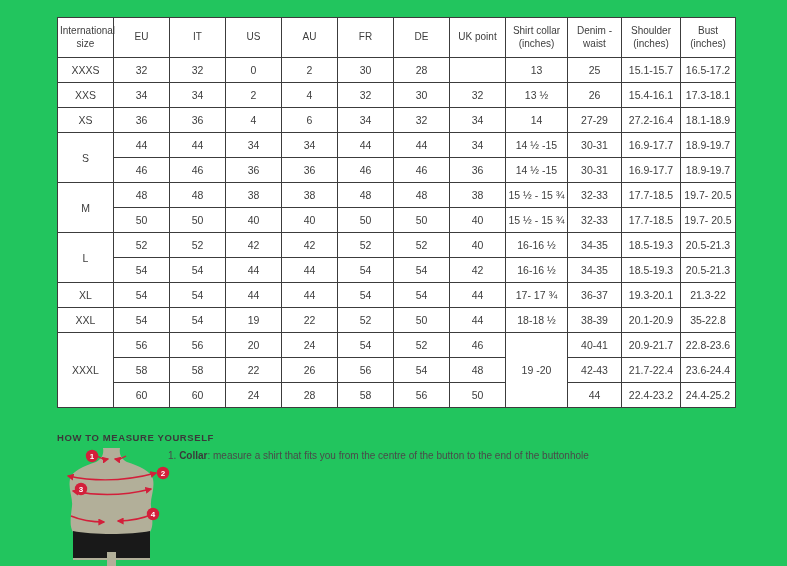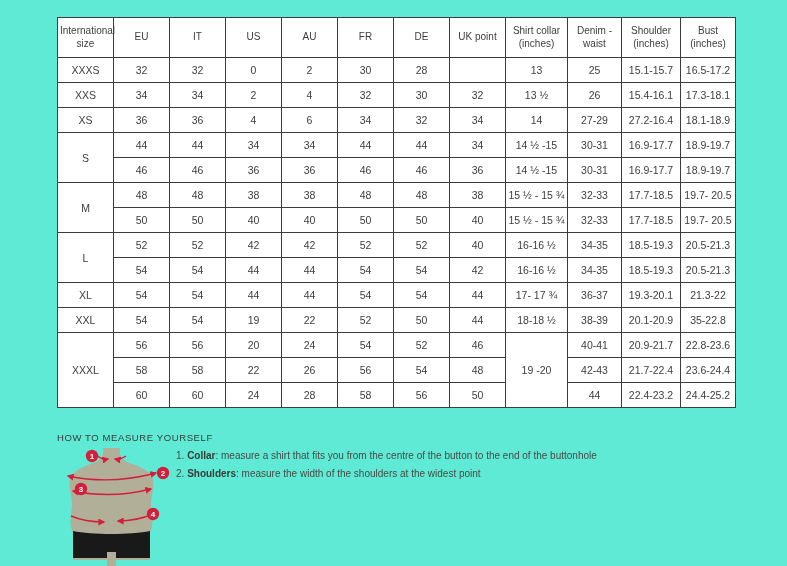--- a/index.html
+++ b/index.html
@@ -1,41 +1,41 @@
 <!DOCTYPE html>
 <html><head>
 <meta charset="utf-8">
 <style>
   * { margin:0; padding:0; box-sizing:border-box; }
   html,body { background:#ffffff; }
   .page {
     position:relative; width:787px; height:566px; overflow:hidden;
-    background:#5eead4; font-family:"Liberation Sans", sans-serif; color:#3d3d3d;
+    background:#22c55e; font-family:"Liberation Sans", sans-serif; color:#3d3d3d;
   }
   table.size-table {
     position:absolute; left:57px; top:17px; width:678px;
     border-collapse:collapse; table-layout:fixed;
     font-size:10.5px; color:#3d3d3d; text-align:center;
   }
   table.size-table th, table.size-table td {
     border:1px solid #3c3c3c; font-weight:400; vertical-align:middle;
     padding:1px 2px; background:#fff;
   }
   table.size-table th { height:40px; font-size:10px; line-height:1.25; }
   table.size-table td { height:25px; }
   col.c0{width:56px} col.c1{width:56px} col.c2{width:56px} col.c3{width:56px}
   col.c4{width:56px} col.c5{width:56px} col.c6{width:56px} col.c7{width:56px}
   col.c8{width:62px} col.c9{width:54px} col.c10{width:59px} col.c11{width:55px}
 
   .howto-title {
     position:absolute; left:57px; top:432px;
-    font-size:9.5px; font-weight:normal; letter-spacing:0.6px; color:#3a3a3a;
+    font-size:9.5px; font-weight:bold; letter-spacing:0.6px; color:#3a3a3a;
   }
   .figure { position:absolute; left:57px; top:448px; width:115px; height:118px; }
-  .steps { position:absolute; left:176px; top:450px; width:560px; }
+  .steps { position:absolute; left:168px; top:450px; width:560px; }
   .step { font-size:10px; line-height:11.5px; margin-bottom:6px; color:#4a4a4a; }
   .step .lbl { font-weight:bold; color:#3a3a3a; }
 </style>
 </head>
 <body>
 
 <div class="page">
 
   <table class="size-table">
     <colgroup>
@@ -296,16 +296,15 @@
         <circle cx="24" cy="41" r="6.2" fill="#d31f3a"></circle>
         <text x="24" y="44">3</text>
         <circle cx="96" cy="66" r="6.2" fill="#d31f3a"></circle>
         <text x="96" y="69">4</text>
       </g>
     </svg>
   </div>
 
   <div class="steps">
       <div class="step"><span>1. </span><span class="lbl">Collar</span><span>: measure a shirt that fits you from the centre of the button to the end of the buttonhole</span></div>
-      <div class="step"><span>2. </span><span class="lbl">Shoulders</span><span>: measure the width of the shoulders at the widest point</span></div>
     </div>
 
 </div>
 
 </body></html>

